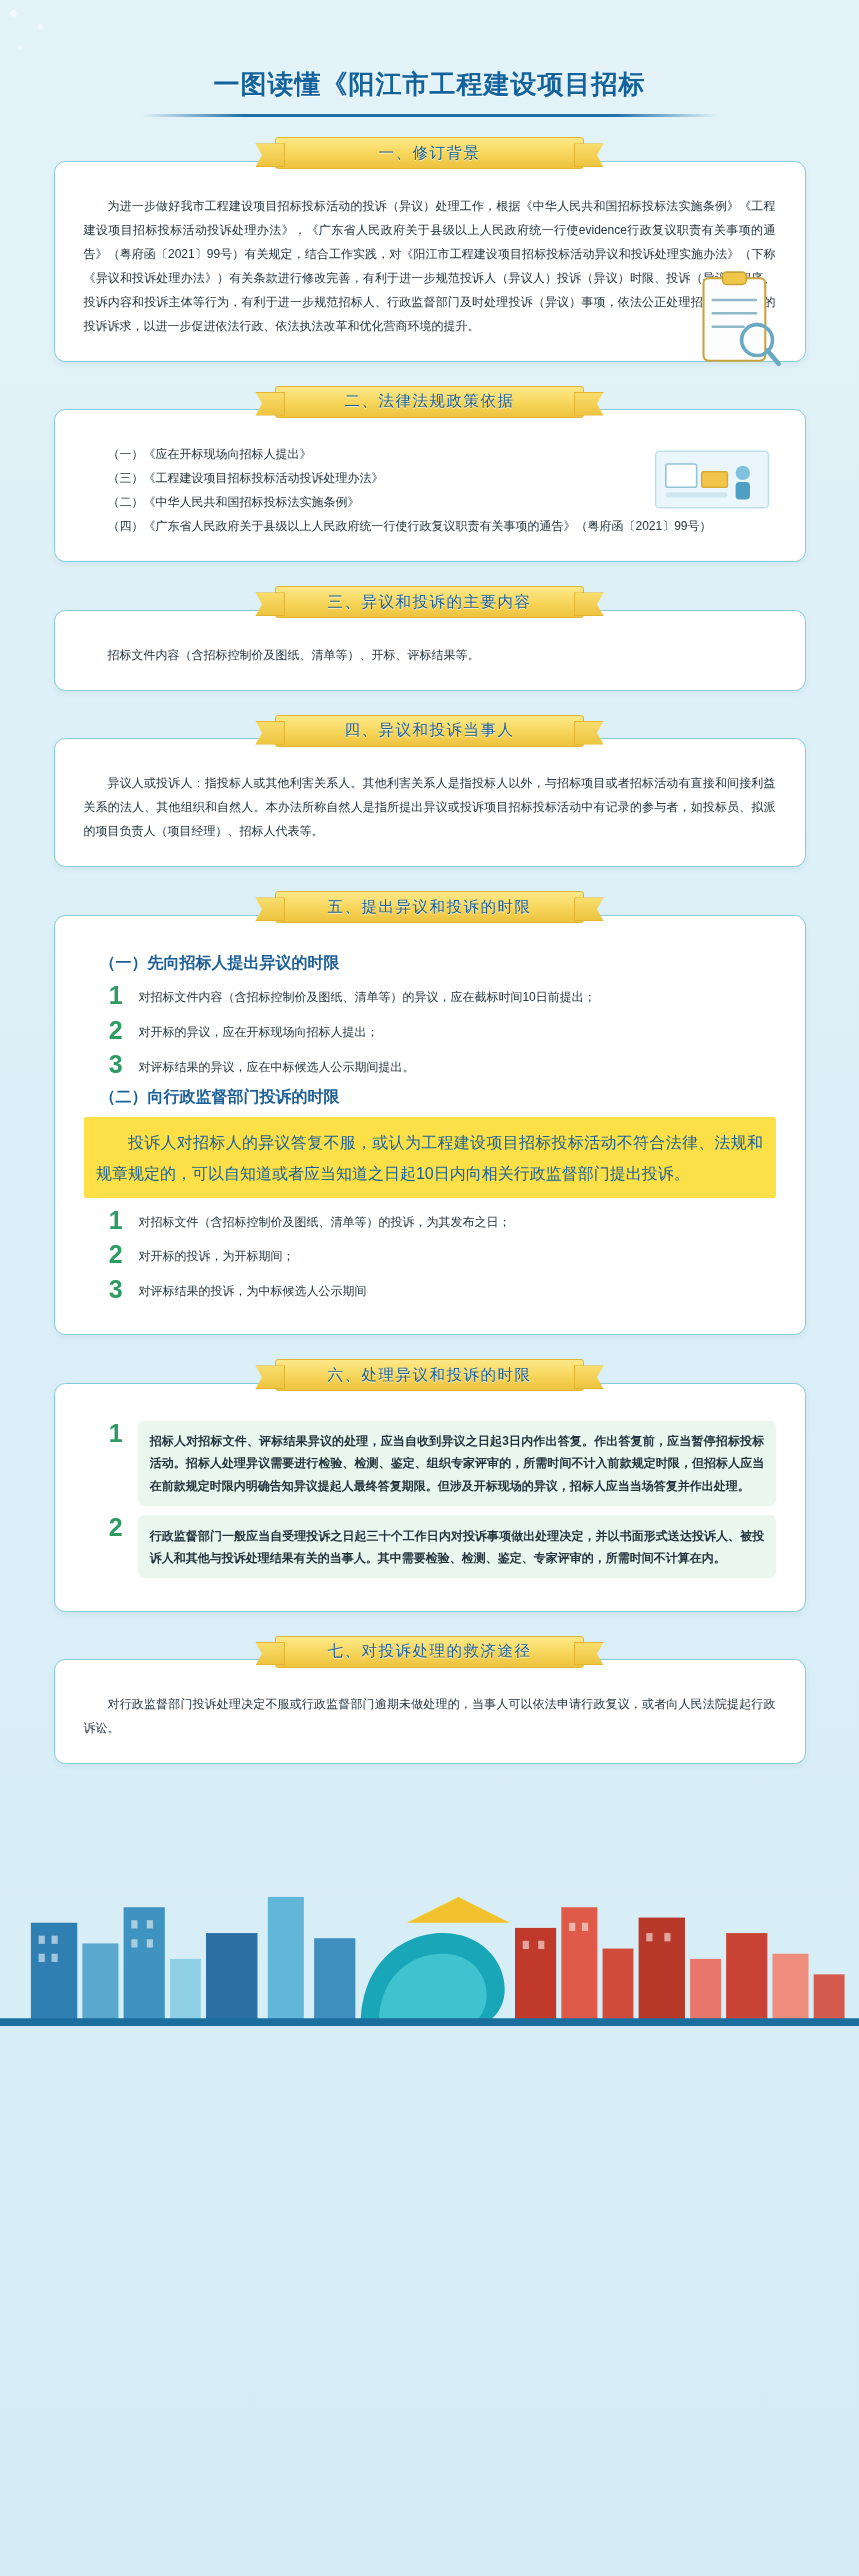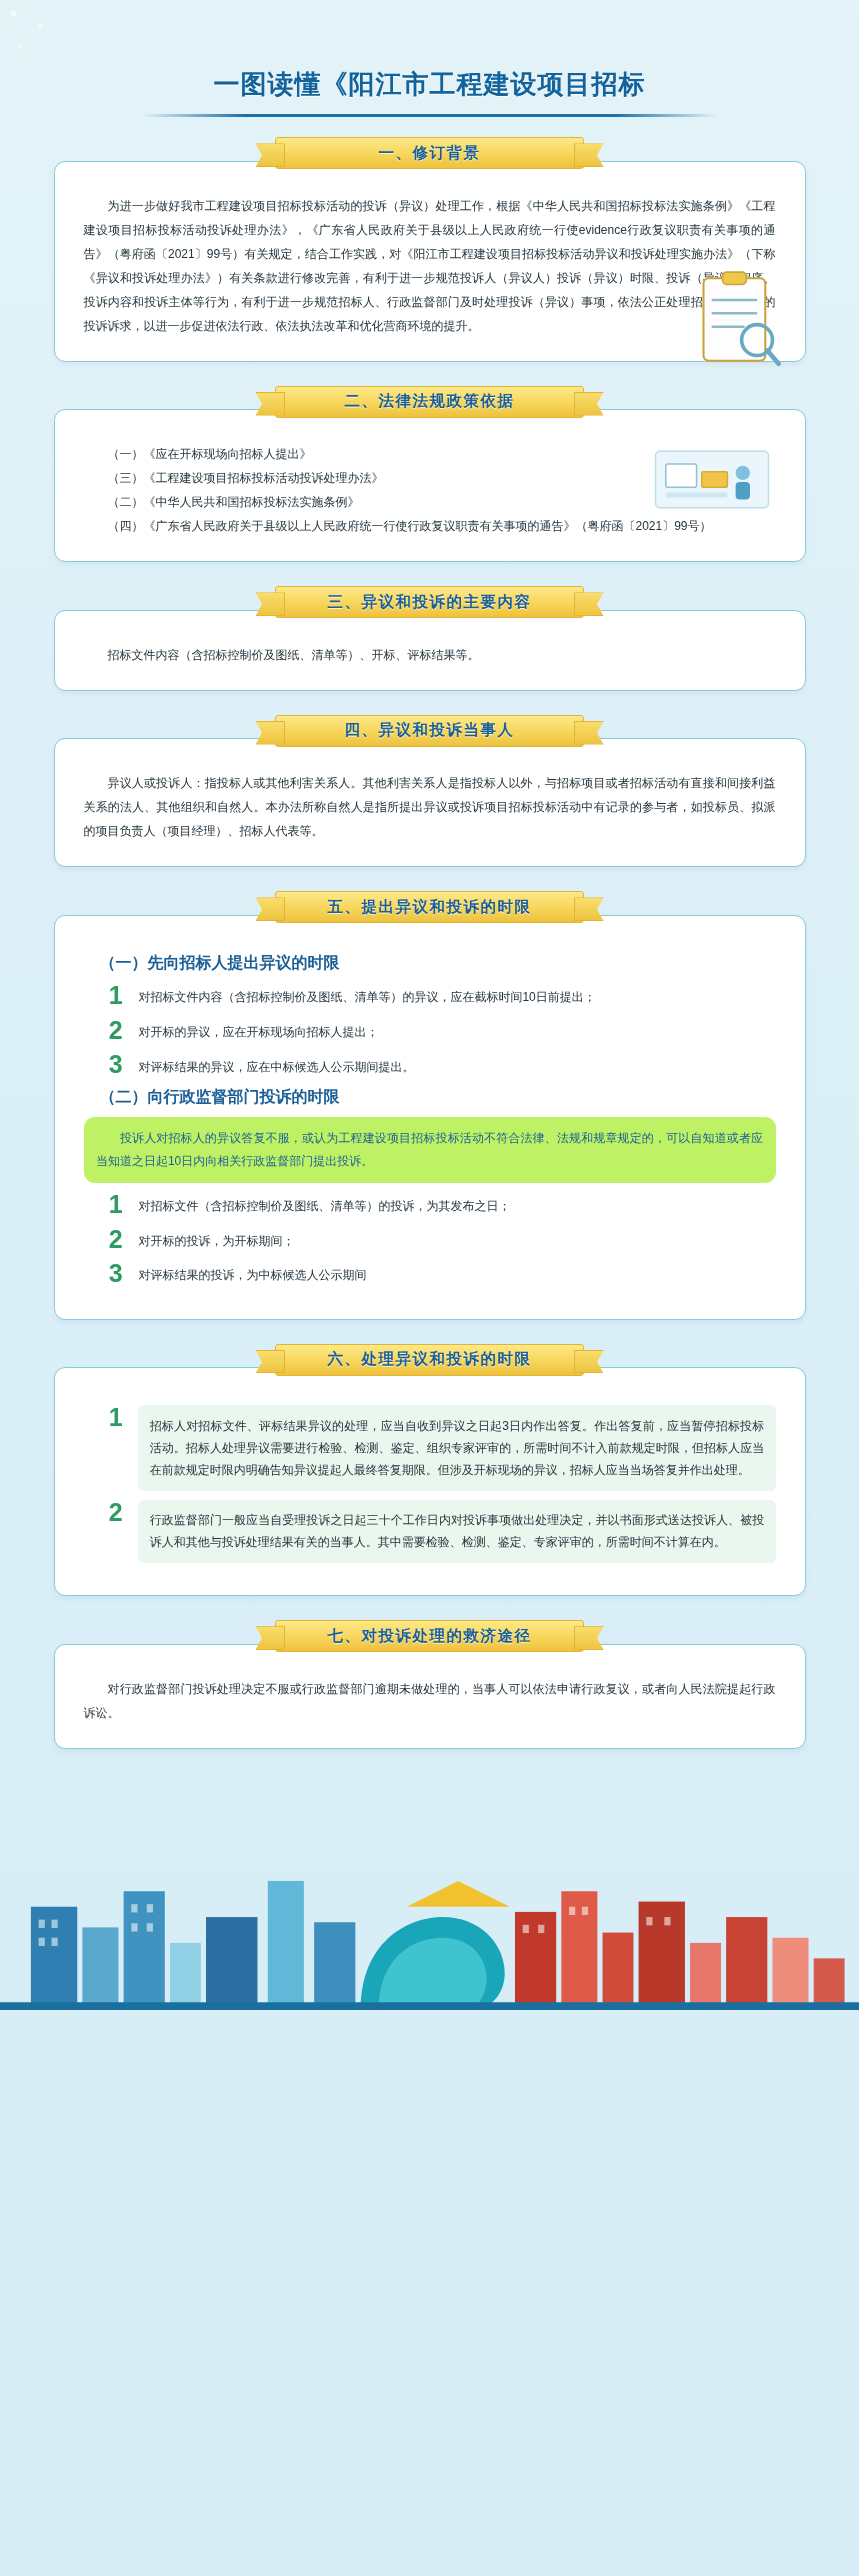--- a/index.html
+++ b/index.html
@@ -90,21 +90,21 @@
   .ribbon:before {
     left: -20.6px;
     clip-path: polygon(0 0, 100% 0, 100% 100%, 0 100%, 22% 50%);
   }
   .ribbon:after {
     right: -20.6px;
     clip-path: polygon(0 0, 100% 0, 78% 50%, 100% 100%, 0 100%);
   }
   .ribbon-text {
     font-size: 15.5px;
-    font-weight: bold;
+    font-weight: normal;
     color: #1b5f96;
     letter-spacing: 1.5px;
     text-shadow: 0 0.5px 0 rgba(255,255,255,0.7);
   }
 
   .card {
     position: relative;
     background: #ffffff;
     border: 1px solid #bfe0e8;
     border-radius: 11.3px;
@@ -155,27 +155,28 @@
     font-size: 12px;
     line-height: 1.85;
     color: #24343d;
     text-align: justify;
     padding-top: 3.1px;
   }
   .numbered.box .txt {
     background: #eaf7ef;
     border-radius: 6.2px;
     padding: 9.3px 11.3px;
+    font-weight: bold;
   }
   .highlight-note {
-    font-size: 12px;
+    font-size: 16px;
     line-height: 1.95;
     color: #1b5f96;
-    background: #bef264;
-    border-radius: 11px;
+    background: #fde047;
+    border-radius: 2px;
     padding: 9.3px 12.4px;
     margin: 3.1px 0 9.3px;
     text-align: justify;
     text-indent: 2em;
   }
 
   .illus {
     position: absolute;
     right: 31px;
     top: 31px;

